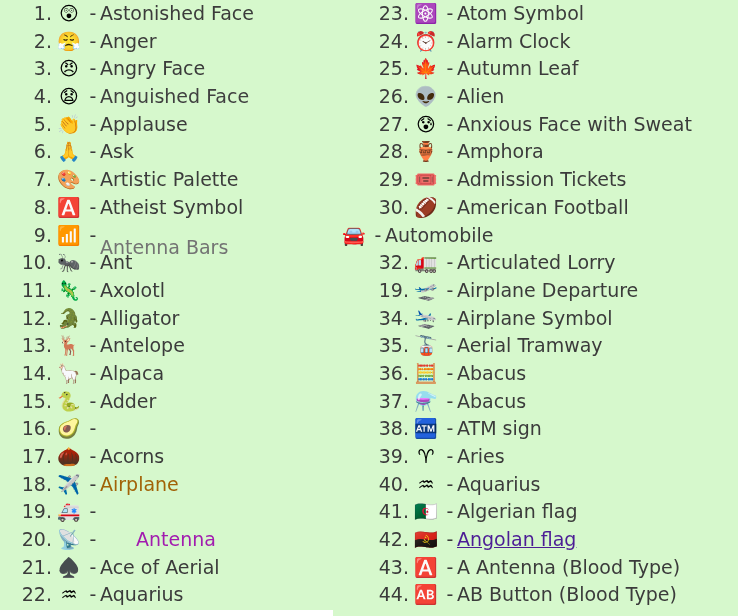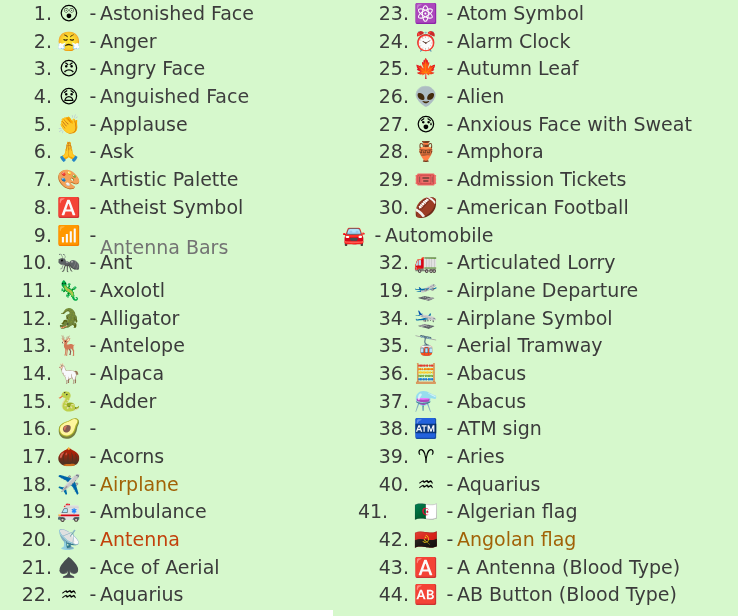--- a/index.html
+++ b/index.html
@@ -203,27 +203,26 @@
           <li class="emoji-row">
             <span class="row-number" style="color: rgb(59, 59, 59);">18.</span>
             <span class="row-emoji">✈️</span>
             <span class="row-dash" style="color: rgb(59, 59, 59);">-</span>
             <span class="row-label" style="color: #a16207;">Airplane</span>
           </li>
           <li class="emoji-row">
             <span class="row-number" style="color: rgb(59, 59, 59);">19.</span>
             <span class="row-emoji">🚑</span>
             <span class="row-dash" style="color: rgb(59, 59, 59);">-</span>
-            <span class="row-label" style="color: rgb(59, 59, 59);">Ambulance</span>
           </li>
           <li class="emoji-row">
             <span class="row-number" style="color: rgb(59, 59, 59);">20.</span>
             <span class="row-emoji">📡</span>
             <span class="row-dash" style="color: rgb(59, 59, 59);">-</span>
-            <span class="row-label" style="color: #c2410c;">Antenna</span>
+            <span class="row-label" style="color: #a21caf; margin-left: 36px;">Antenna</span>
           </li>
           <li class="emoji-row">
             <span class="row-number" style="color: rgb(59, 59, 59);">21.</span>
             <span class="row-emoji">♠️</span>
             <span class="row-dash" style="color: rgb(59, 59, 59);">-</span>
             <span class="row-label" style="color: rgb(59, 59, 59);">Ace of Aerial</span>
           </li>
           <li class="emoji-row">
             <span class="row-number" style="color: rgb(59, 59, 59);">22.</span>
             <span class="row-emoji">♒</span>
@@ -336,30 +335,30 @@
             <span class="row-dash" style="color: rgb(59, 59, 59);">-</span>
             <span class="row-label" style="color: rgb(59, 59, 59);">Aries</span>
           </li>
           <li class="emoji-row">
             <span class="row-number" style="color: rgb(59, 59, 59);">40.</span>
             <span class="row-emoji">♒</span>
             <span class="row-dash" style="color: rgb(59, 59, 59);">-</span>
             <span class="row-label" style="color: rgb(59, 59, 59);">Aquarius</span>
           </li>
           <li class="emoji-row">
-            <span class="row-number" style="color: rgb(59, 59, 59); text-align: center;">41.</span>
+            <span class="row-number" style="color: rgb(59, 59, 59);">41.</span>
             <span class="row-emoji">🇩🇿</span>
             <span class="row-dash" style="color: rgb(59, 59, 59);">-</span>
             <span class="row-label" style="color: rgb(59, 59, 59);">Algerian flag</span>
           </li>
           <li class="emoji-row">
             <span class="row-number" style="color: rgb(59, 59, 59);">42.</span>
             <span class="row-emoji">🇦🇴</span>
             <span class="row-dash" style="color: rgb(59, 59, 59);">-</span>
-            <span class="row-label" style="color: #a16207;">Angolan flag</span>
+            <span class="row-label" style="color: #4c1d95; text-decoration: underline;">Angolan flag</span>
           </li>
           <li class="emoji-row">
             <span class="row-number" style="color: rgb(59, 59, 59);">43.</span>
             <span class="row-emoji">🅰️</span>
             <span class="row-dash" style="color: rgb(59, 59, 59);">-</span>
             <span class="row-label" style="color: rgb(59, 59, 59);">A Antenna (Blood Type)</span>
           </li>
           <li class="emoji-row">
             <span class="row-number" style="color: rgb(59, 59, 59);">44.</span>
             <span class="row-emoji">🆎</span>

